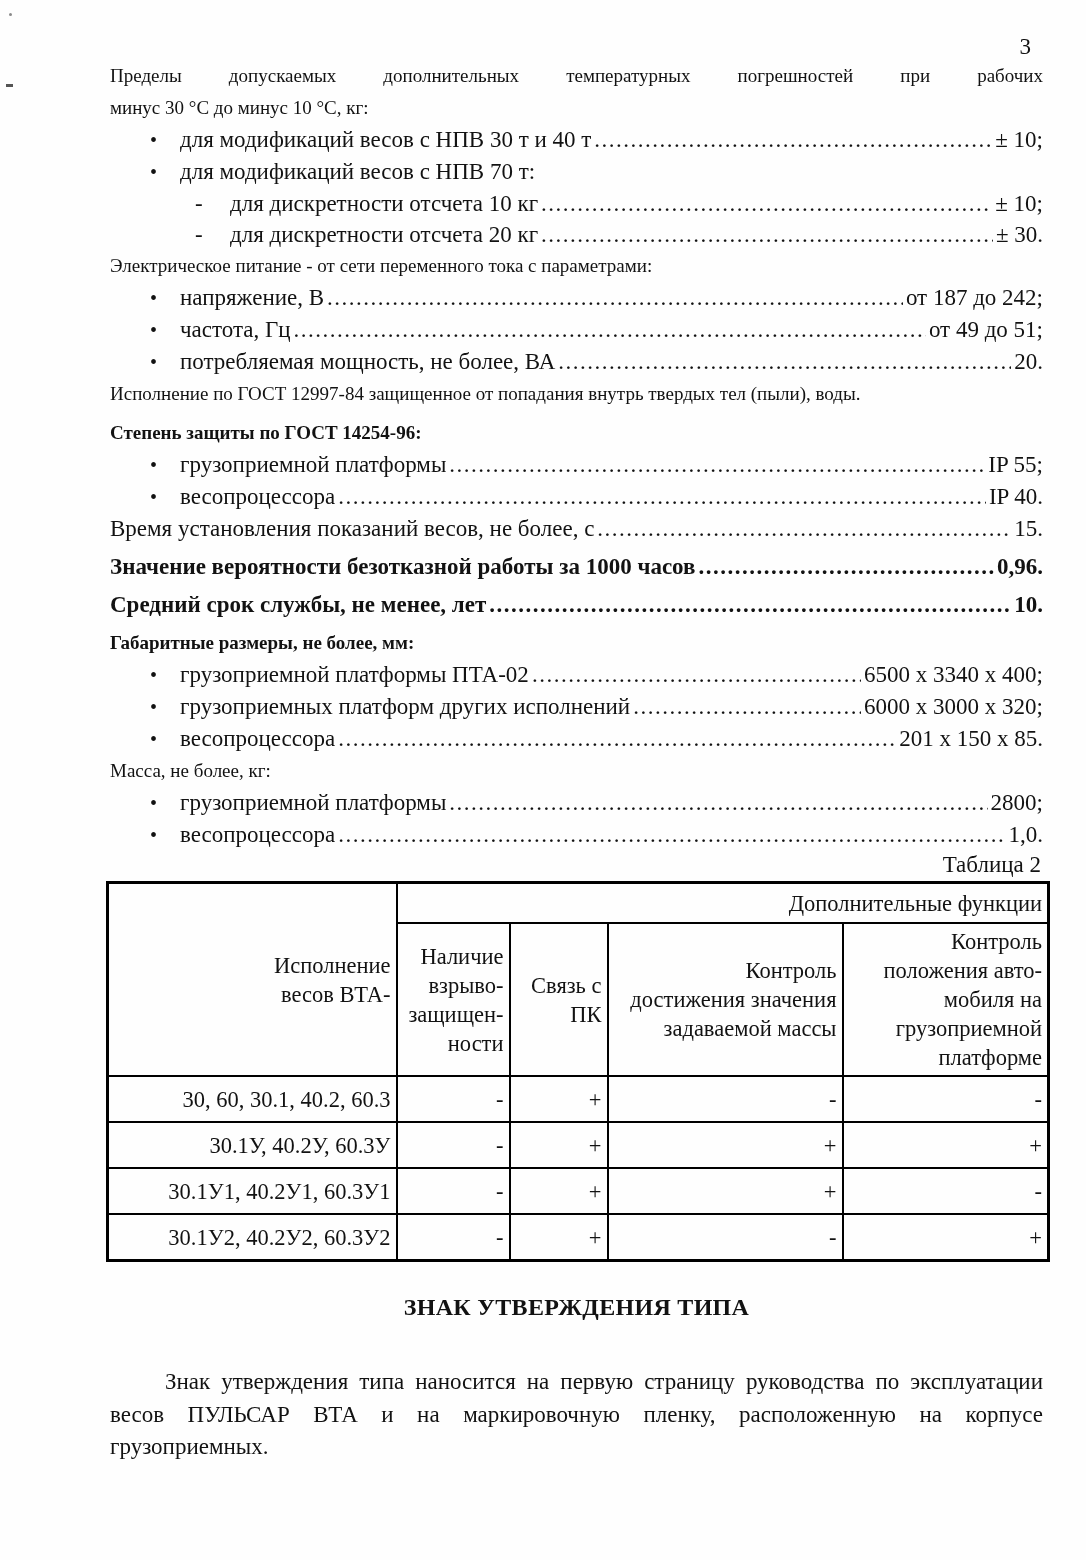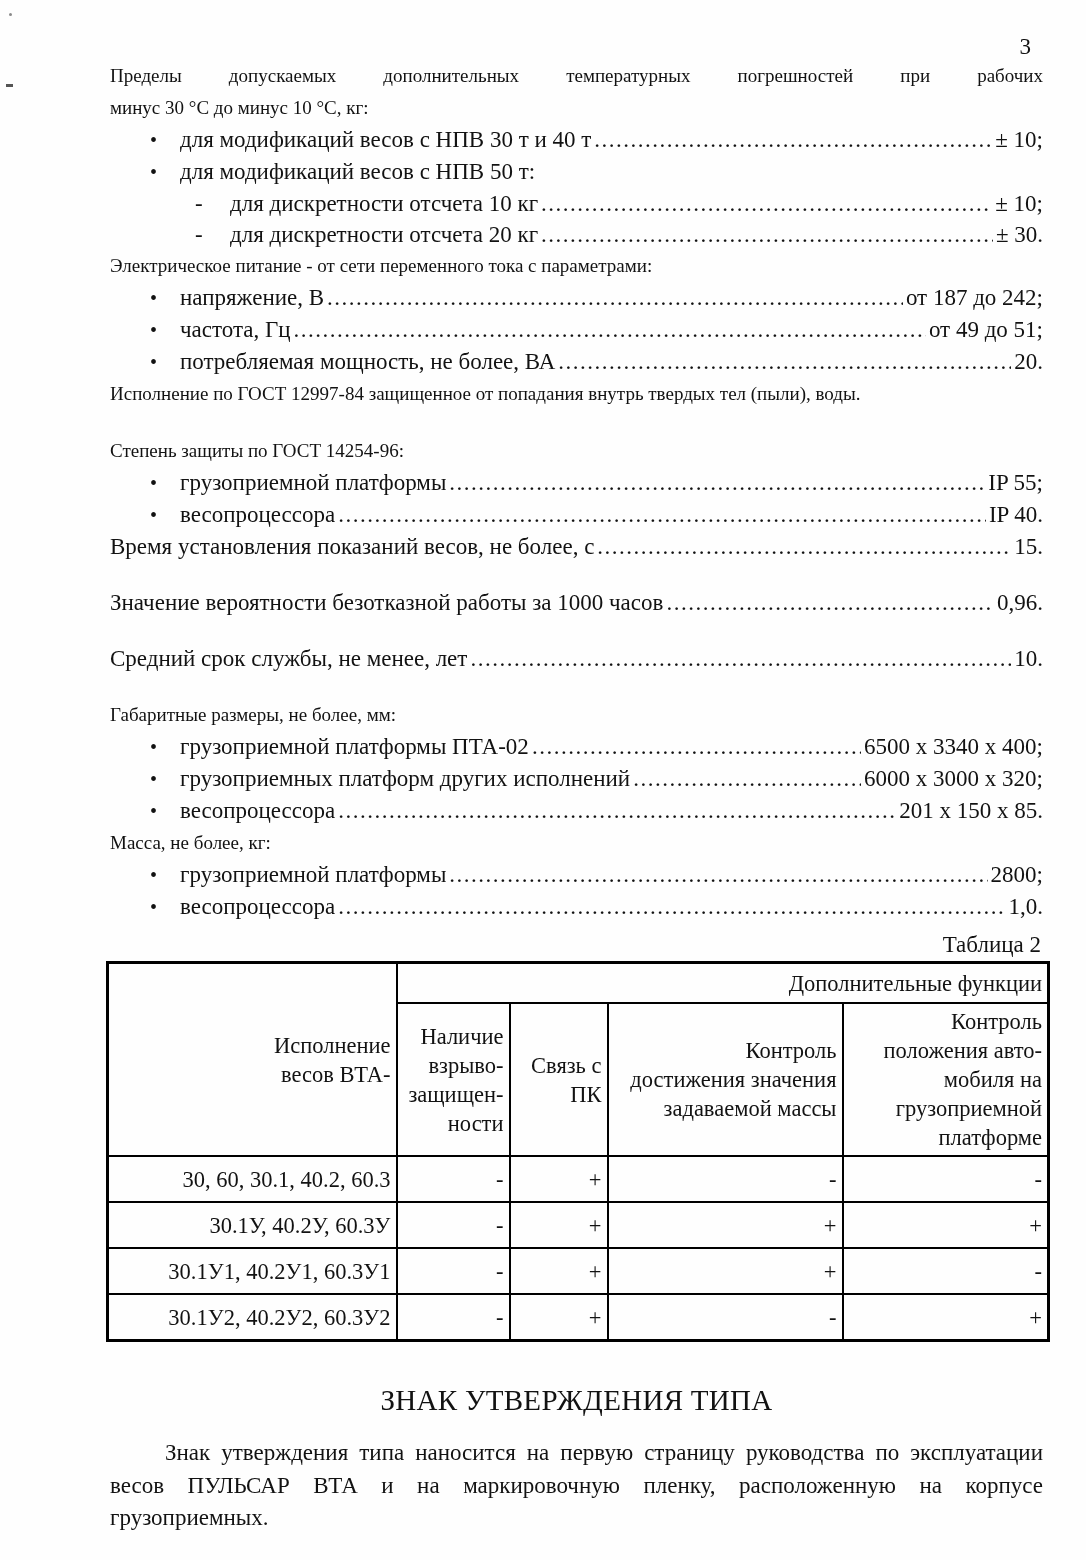--- a/index.html
+++ b/index.html
@@ -17,35 +17,35 @@
   .line { display:flex; align-items:baseline; font-size:23px; line-height:31px; }
   .line .mk { flex:0 0 30px; margin-left:40px; font-size:20px; }
   .line.dash .mk { flex:0 0 35px; margin-left:85px; font-size:23px; }
   .lbl { white-space:nowrap; flex:0 0 auto; }
   .lead { flex:1 1 auto; overflow:hidden; white-space:nowrap; margin:0 3px; }
   .lead::after {
     content:"...................................................................................................................................................................................................................";
     letter-spacing:1.5px;
   }
   .val { flex:0 0 auto; white-space:nowrap; }
-  .gap { margin-top:25px; }
-
-  .caption { text-align:right; font-size:23px; line-height:28px; margin:8px 2px 2px 0; }
+  .gap { margin-top:7px;font-weight:bold; }
+
+  .caption { text-align:right; font-size:23px; line-height:28px; margin:0 2px 2px 0; }
 
   table.t2 { border-collapse:collapse; width:941px; margin-left:-4px; table-layout:fixed; border:3px solid #000; }
   table.t2 td, table.t2 th {
     border:2px solid #000; text-align:right; vertical-align:middle;
     font-weight:normal; font-size:22.5px; line-height:29px; padding:3px 5px;
     white-space:pre-line; overflow:hidden;
   }
   table.t2 tr.datarow td { height:38px; white-space:nowrap; }
   table.t2 th.grp { height:32px; }
 
-  .h2 { text-align:center; font-weight:normal; font-size:29px; margin-top:42px; letter-spacing:0.3px; }
-  .fin { margin-top:20px; font-size:23px; line-height:32.5px; }
+  .h2 { text-align:center; font-weight:bold; font-size:24px; margin-top:32px; letter-spacing:0.3px; }
+  .fin { margin-top:45px; font-size:23px; line-height:32.5px; }
   .fin .l1 { text-indent:55px; }
 
   .art-dot { position:absolute; left:9px; top:13px; width:3px; height:3px; background:#8a8a8a; border-radius:50%; }
   .art-dash { position:absolute; left:6px; top:84px; width:7px; height:3px; background:#555; }
 </style>
 </head>
 <body>
 
 <div class="page">
   <span class="art-dot"></span>
@@ -62,21 +62,21 @@
 
     <div class="line">
       <span class="mk">•</span>
       <span class="lbl">для модификаций весов с НПВ 30 т и 40 т</span>
       <span class="lead"></span>
       <span class="val">± 10;</span>
     </div>
 
     <div class="line">
       <span class="mk">•</span>
-      <span class="lbl">для модификаций весов с НПВ 50 т:</span>
+      <span class="lbl">для модификаций весов с НПВ 70 т:</span>
     </div>
 
     <div class="line dash">
       <span class="mk">-</span>
       <span class="lbl">для дискретности отсчета 10 кг</span>
       <span class="lead"></span>
       <span class="val">± 10;</span>
     </div>
 
     <div class="line dash">

